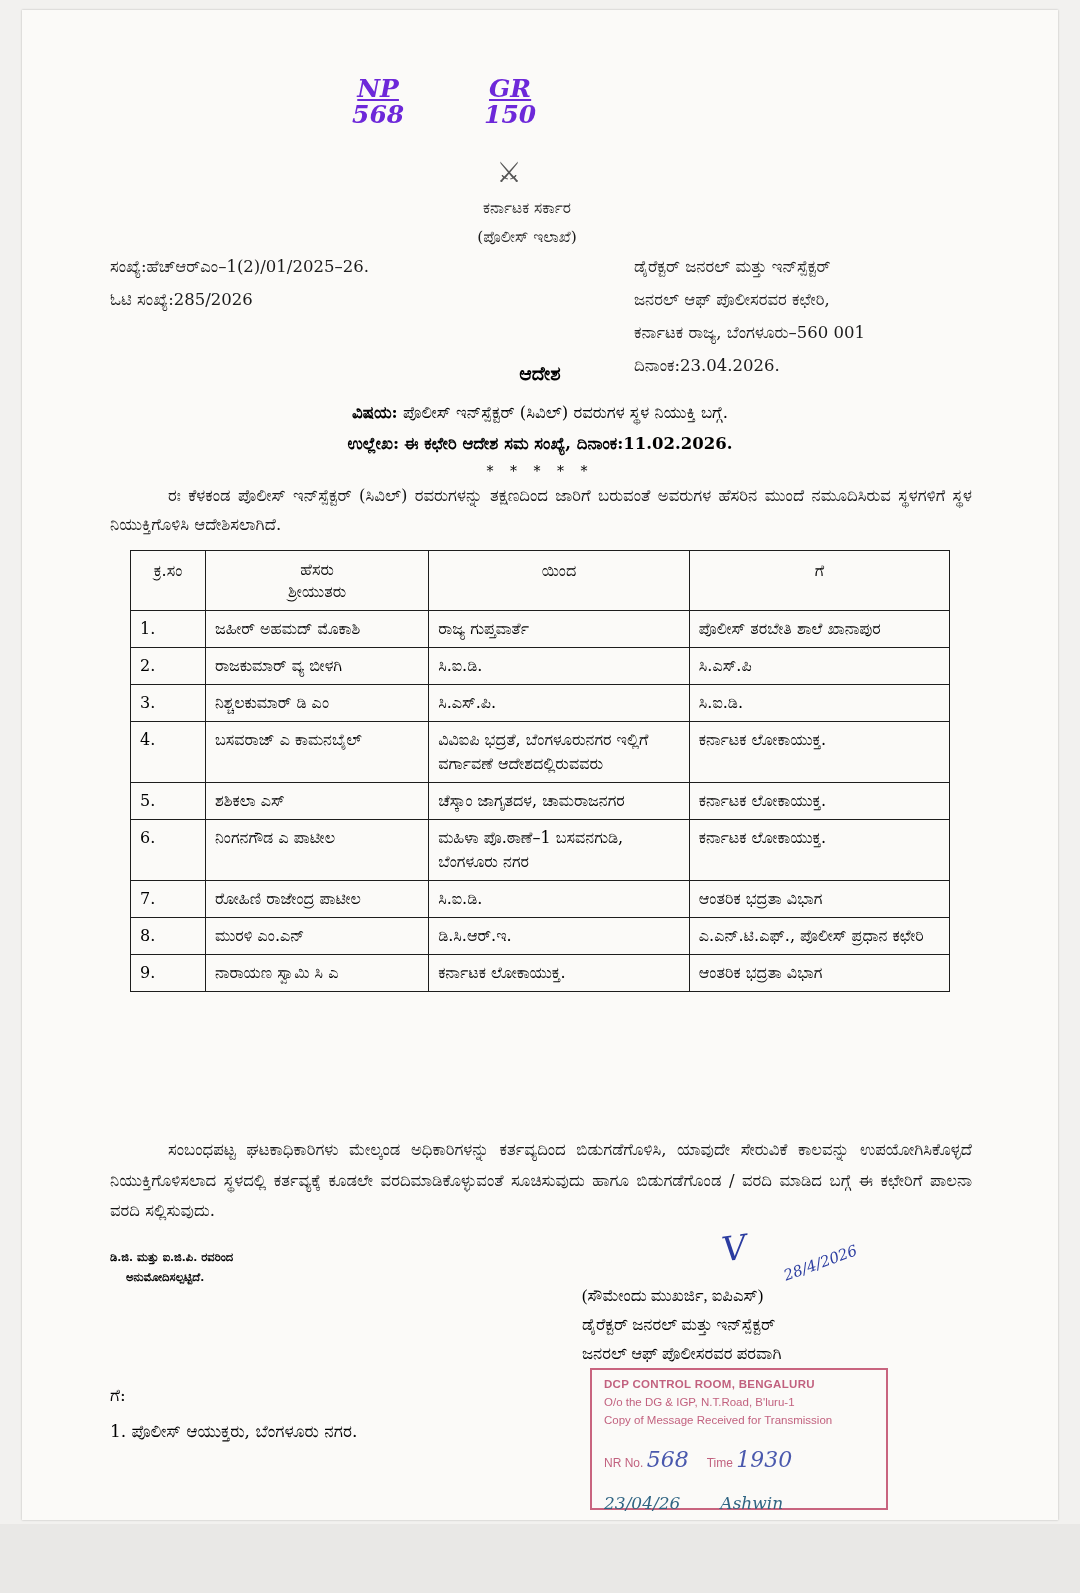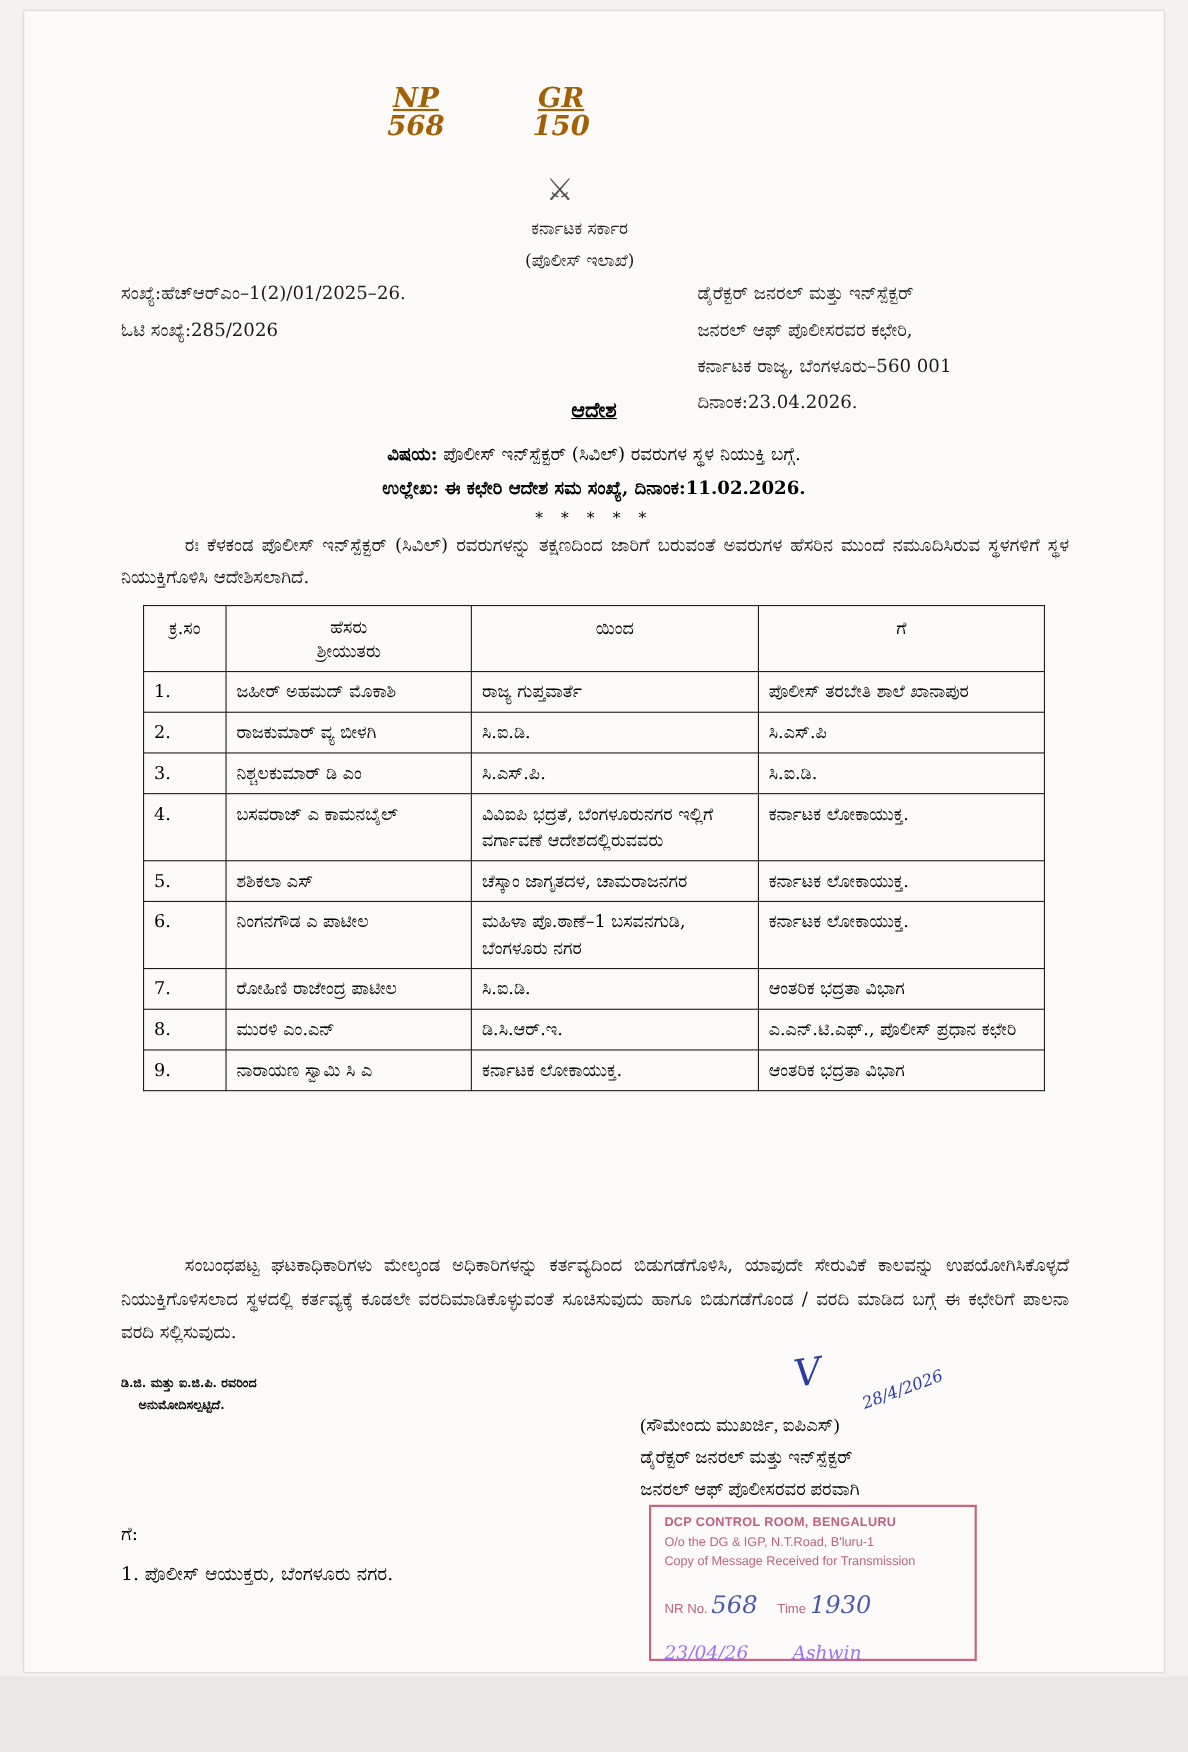--- a/index.html
+++ b/index.html
@@ -32,21 +32,21 @@
     position: absolute;
     left: 0;
     top: 1524px;
     width: 1080px;
     height: 69px;
     background: #e9e8e6;
   }
 
   
   .ink {
-    color: #a16207;
+    color: #6d28d9;
     font-family: "DejaVu Serif", serif;
     font-style: italic;
   }
 
   
   .hw-num {
     position: absolute;
     text-align: center;
     line-height: 1.05;
     font-size: 25px;
@@ -113,21 +113,20 @@
   }
 
   .order-title {
     position: absolute;
     left: 0;
     top: 352px;
     width: 1036px;
     text-align: center;
     font-size: 19px;
     font-weight: bold;
-    text-decoration: underline;
     font-family: "DejaVu Serif", serif;
   }
 
   .subject-block {
     position: absolute;
     left: 0;
     top: 388px;
     width: 1036px;
     text-align: center;
     font-size: 16.5px;
@@ -268,21 +267,21 @@
     font-size: 22px;
     color: #2b3ca0;
   }
   .stamp .s-bottom {
     margin-top: 12px;
     display: flex;
     gap: 40px;
     font-family: "DejaVu Serif", serif;
     font-style: italic;
     font-size: 17px;
-    color: #8b5cf6;
+    color: #0c4a6e;
   }
 </style>
 </head>
 <body>
 
 <div class="page">
   <div class="sheet">
 
     <div class="hw-num ink" style="left:330px; top:66px;">
       <span class="frac-top">NP</span>

